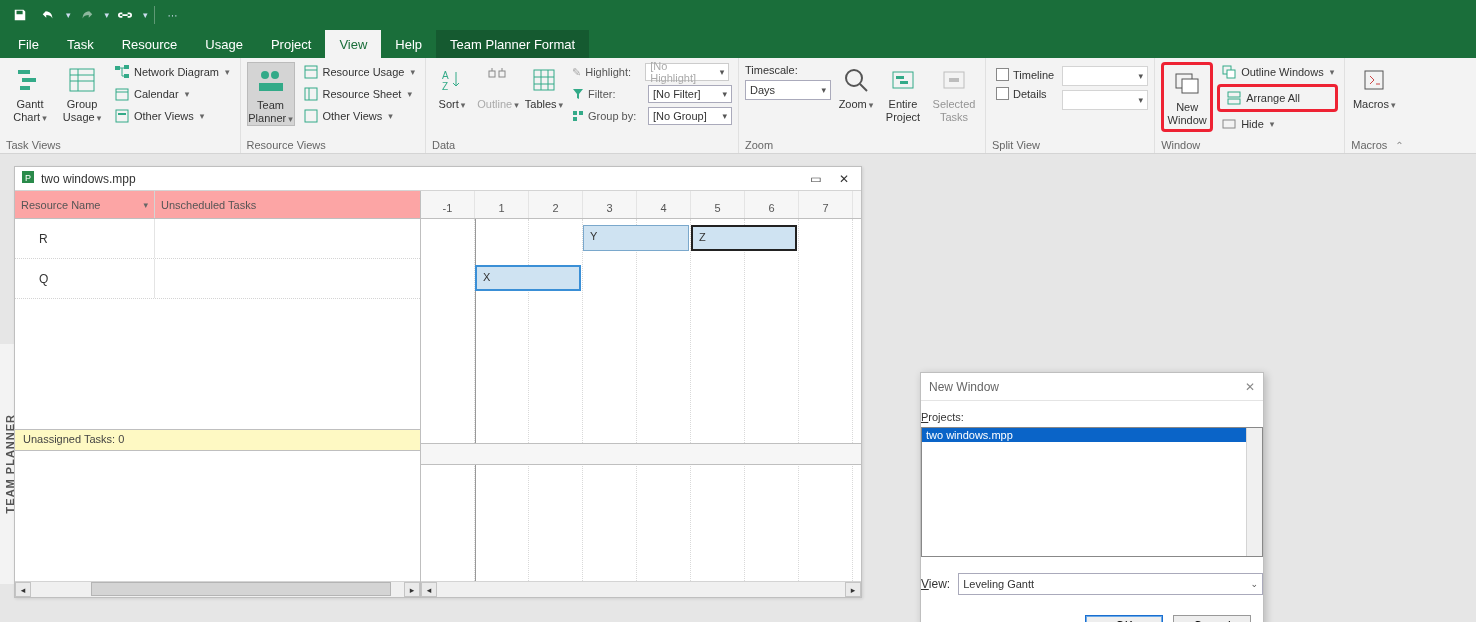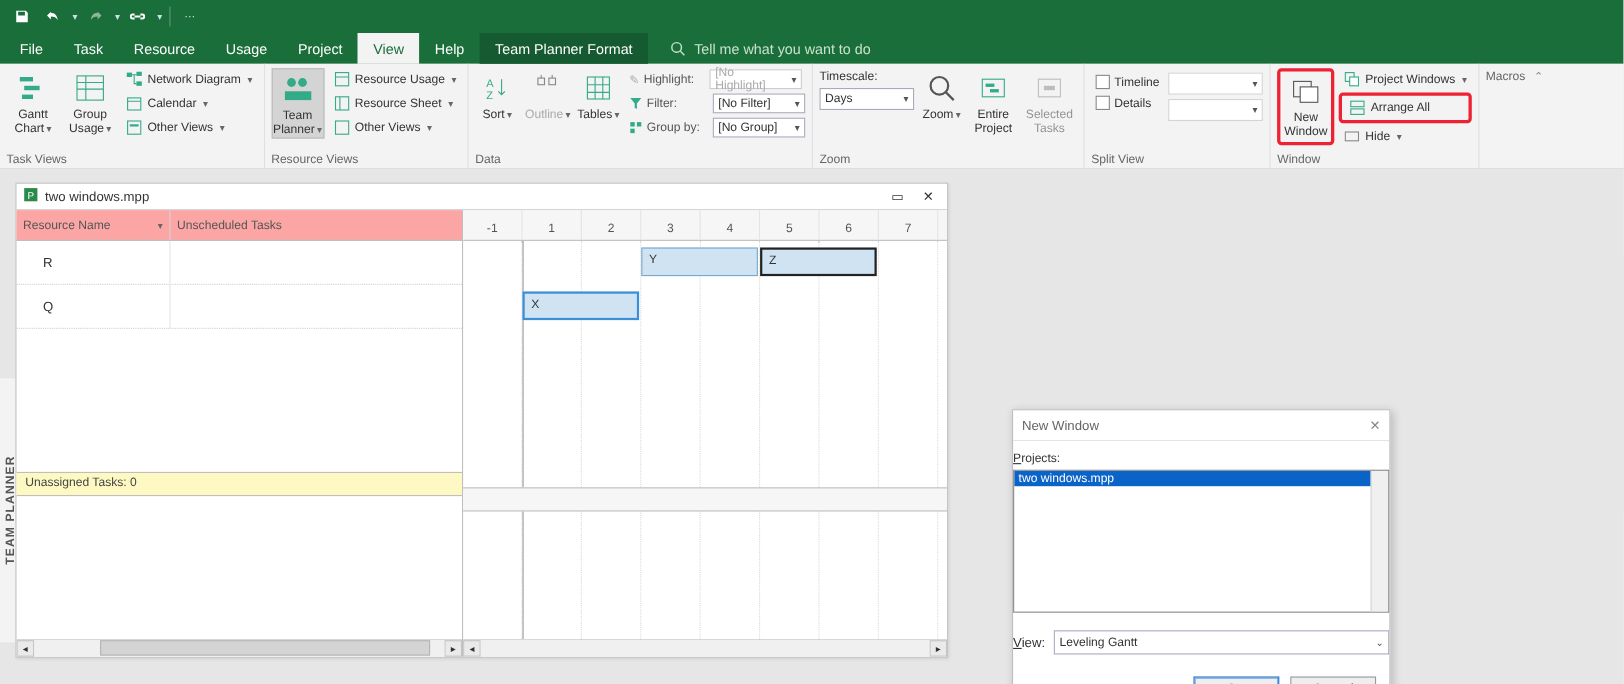--- a/index.html
+++ b/index.html
@@ -133,27 +133,20 @@
 
 <div class="ribbon-tabs">
   <div class="rtab" style="padding-left:18px">File</div>
   <div class="rtab">Task</div>
   <div class="rtab">Resource</div>
   <div class="rtab">Usage</div>
   <div class="rtab">Project</div>
   <div class="rtab active">View</div>
   <div class="rtab">Help</div>
   <div class="rtab context">Team Planner Format</div>
-  <div class="tellme">
-    <svg width="14" height="14" viewBox="0 0 16 16" fill="none" stroke="#c9e2ce" stroke-width="1.5">
-        <circle cx="7" cy="7" r="5"></circle>
-        <path d="M11 11l4 4"></path>
-      </svg>
-    <span>Tell me what you want to do</span>
-  </div>
 </div>
 
 <div class="ribbon">
 
   <div class="rgrp">
     <div class="rgrp-body">
       <div class="bigbtn">
         <div class="ico">
             <svg width="28" height="28" viewBox="0 0 28 28">
               <rect x="2" y="4" width="12" height="4" fill="#3a8"></rect>
@@ -413,21 +406,21 @@
         <div class="lbl">New Window</div>
       </div>
       <div class="smallstack">
         <div class="smallbtn">
             <span class="ico">
               <svg width="14" height="14" viewBox="0 0 14 14">
                 <rect x="1" y="1" width="8" height="8" fill="none" stroke="#3a8"></rect>
                 <rect x="5" y="5" width="8" height="8" fill="#fff" stroke="#3a8"></rect>
               </svg>
             </span>
-            <span>Project Windows</span>
+            <span>Outline Windows</span>
             <span class="caret">▾</span>
           </div>
         <div class="smallbtn redbox" style="padding:3px 6px">
             <span class="ico">
               <svg width="14" height="14" viewBox="0 0 14 14">
                 <rect x="1" y="1" width="12" height="5" fill="none" stroke="#3a8"></rect>
                 <rect x="1" y="8" width="12" height="5" fill="none" stroke="#3a8"></rect>
               </svg>
             </span>
             <span>Arrange All</span>
@@ -440,20 +433,31 @@
             </span>
             <span>Hide</span>
             <span class="caret">▾</span>
           </div>
       </div>
     </div>
     <div class="rgrp-label">Window</div>
   </div>
 
   <div class="rgrp" style="border-right:none">
+    <div class="rgrp-body">
+      <div class="bigbtn" style="width:46px">
+        <div class="ico">
+            <svg width="26" height="26" viewBox="0 0 26 26">
+              <rect x="4" y="4" width="18" height="18" fill="none" stroke="#555"></rect>
+              <path d="M9 9l4 4-4 4M15 17h4" stroke="#c44" fill="none"></path>
+            </svg>
+          </div>
+        <div class="lbl"><span>Macros</span><span class="caret">▾</span></div>
+      </div>
+    </div>
     <div class="rgrp-label" style="display:flex;justify-content:space-between;align-items:center">
         <span>Macros</span>
         <span style="font-size:10px;color:#888;padding-left:8px">⌃</span>
       </div>
   </div>
 </div>
 
 <div class="workspace">
 
   <div class="sidebar-vert">

